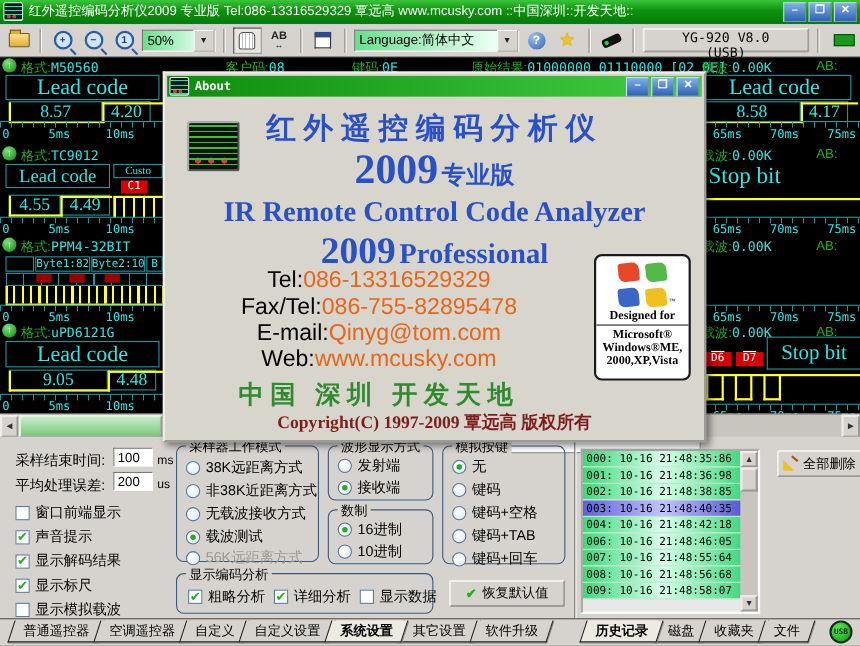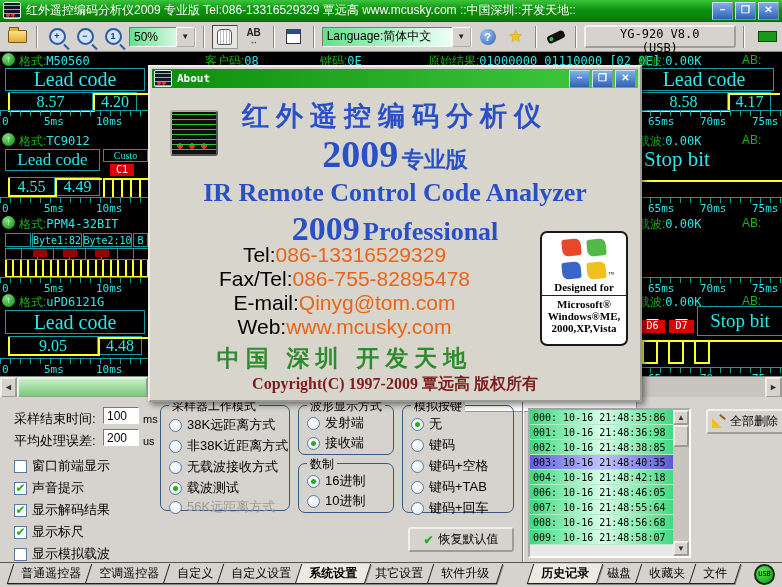--- a/index.html
+++ b/index.html
@@ -476,20 +476,35 @@
     <label class="rad sel" style="left:8px;top:8px">
         <span class="rb"></span>
         <span>16进制</span>
       </label>
     <label class="rad" style="left:8px;top:28px">
         <span class="rb"></span>
         <span>10进制</span>
       </label>
   </div>
 
+  <div class="grp" style="left:160px;top:124px;width:234px;height:37px">
+    <span class="legend">显示编码分析</span>
+    <label class="chk on" style="left:10px;top:11px">
+        <span class="cb"></span>
+        <span>粗略分析</span>
+      </label>
+    <label class="chk on" style="left:88px;top:11px">
+        <span class="cb"></span>
+        <span>详细分析</span>
+      </label>
+    <label class="chk" style="left:166px;top:11px">
+        <span class="cb"></span>
+        <span>显示数据</span>
+      </label>
+  </div>
 
   <div class="grp" style="left:402px;top:8px;width:112px;height:108px">
     <span class="legend">模拟按键</span>
     <label class="rad sel" style="left:8px;top:9px">
         <span class="rb"></span>
         <span>无</span>
       </label>
     <label class="rad" style="left:8px;top:30px">
         <span class="rb"></span>
         <span>键码</span>

